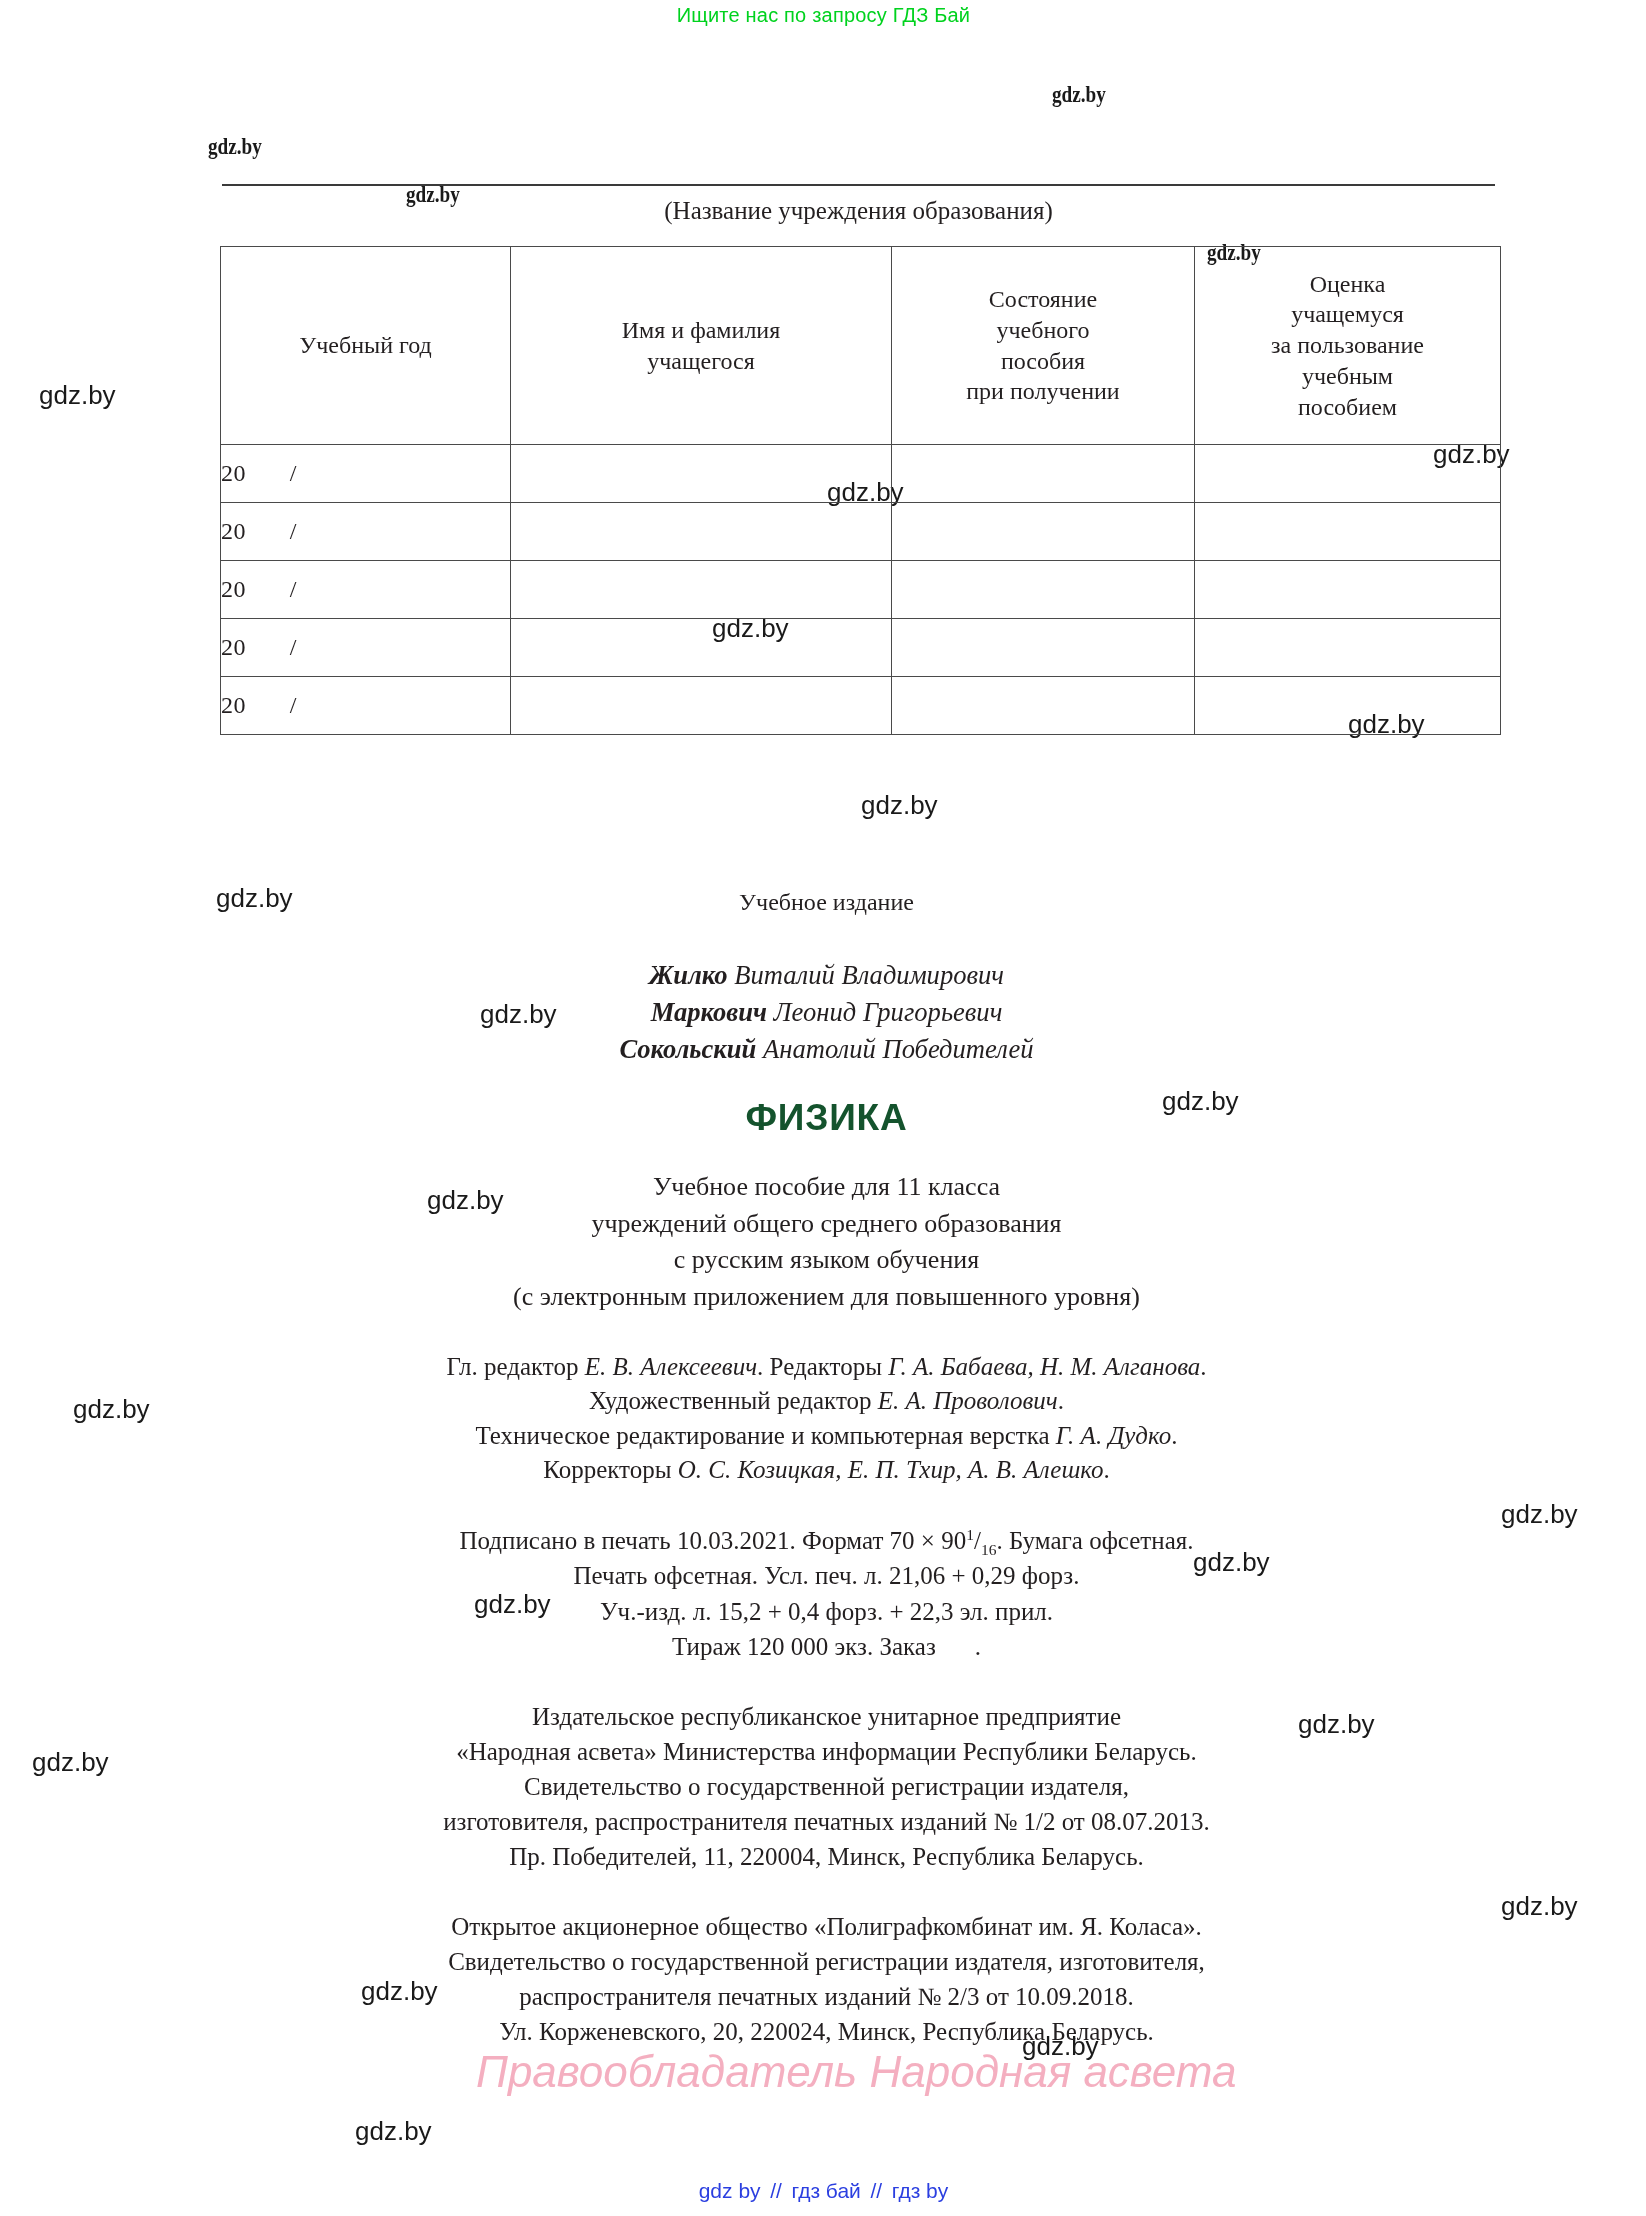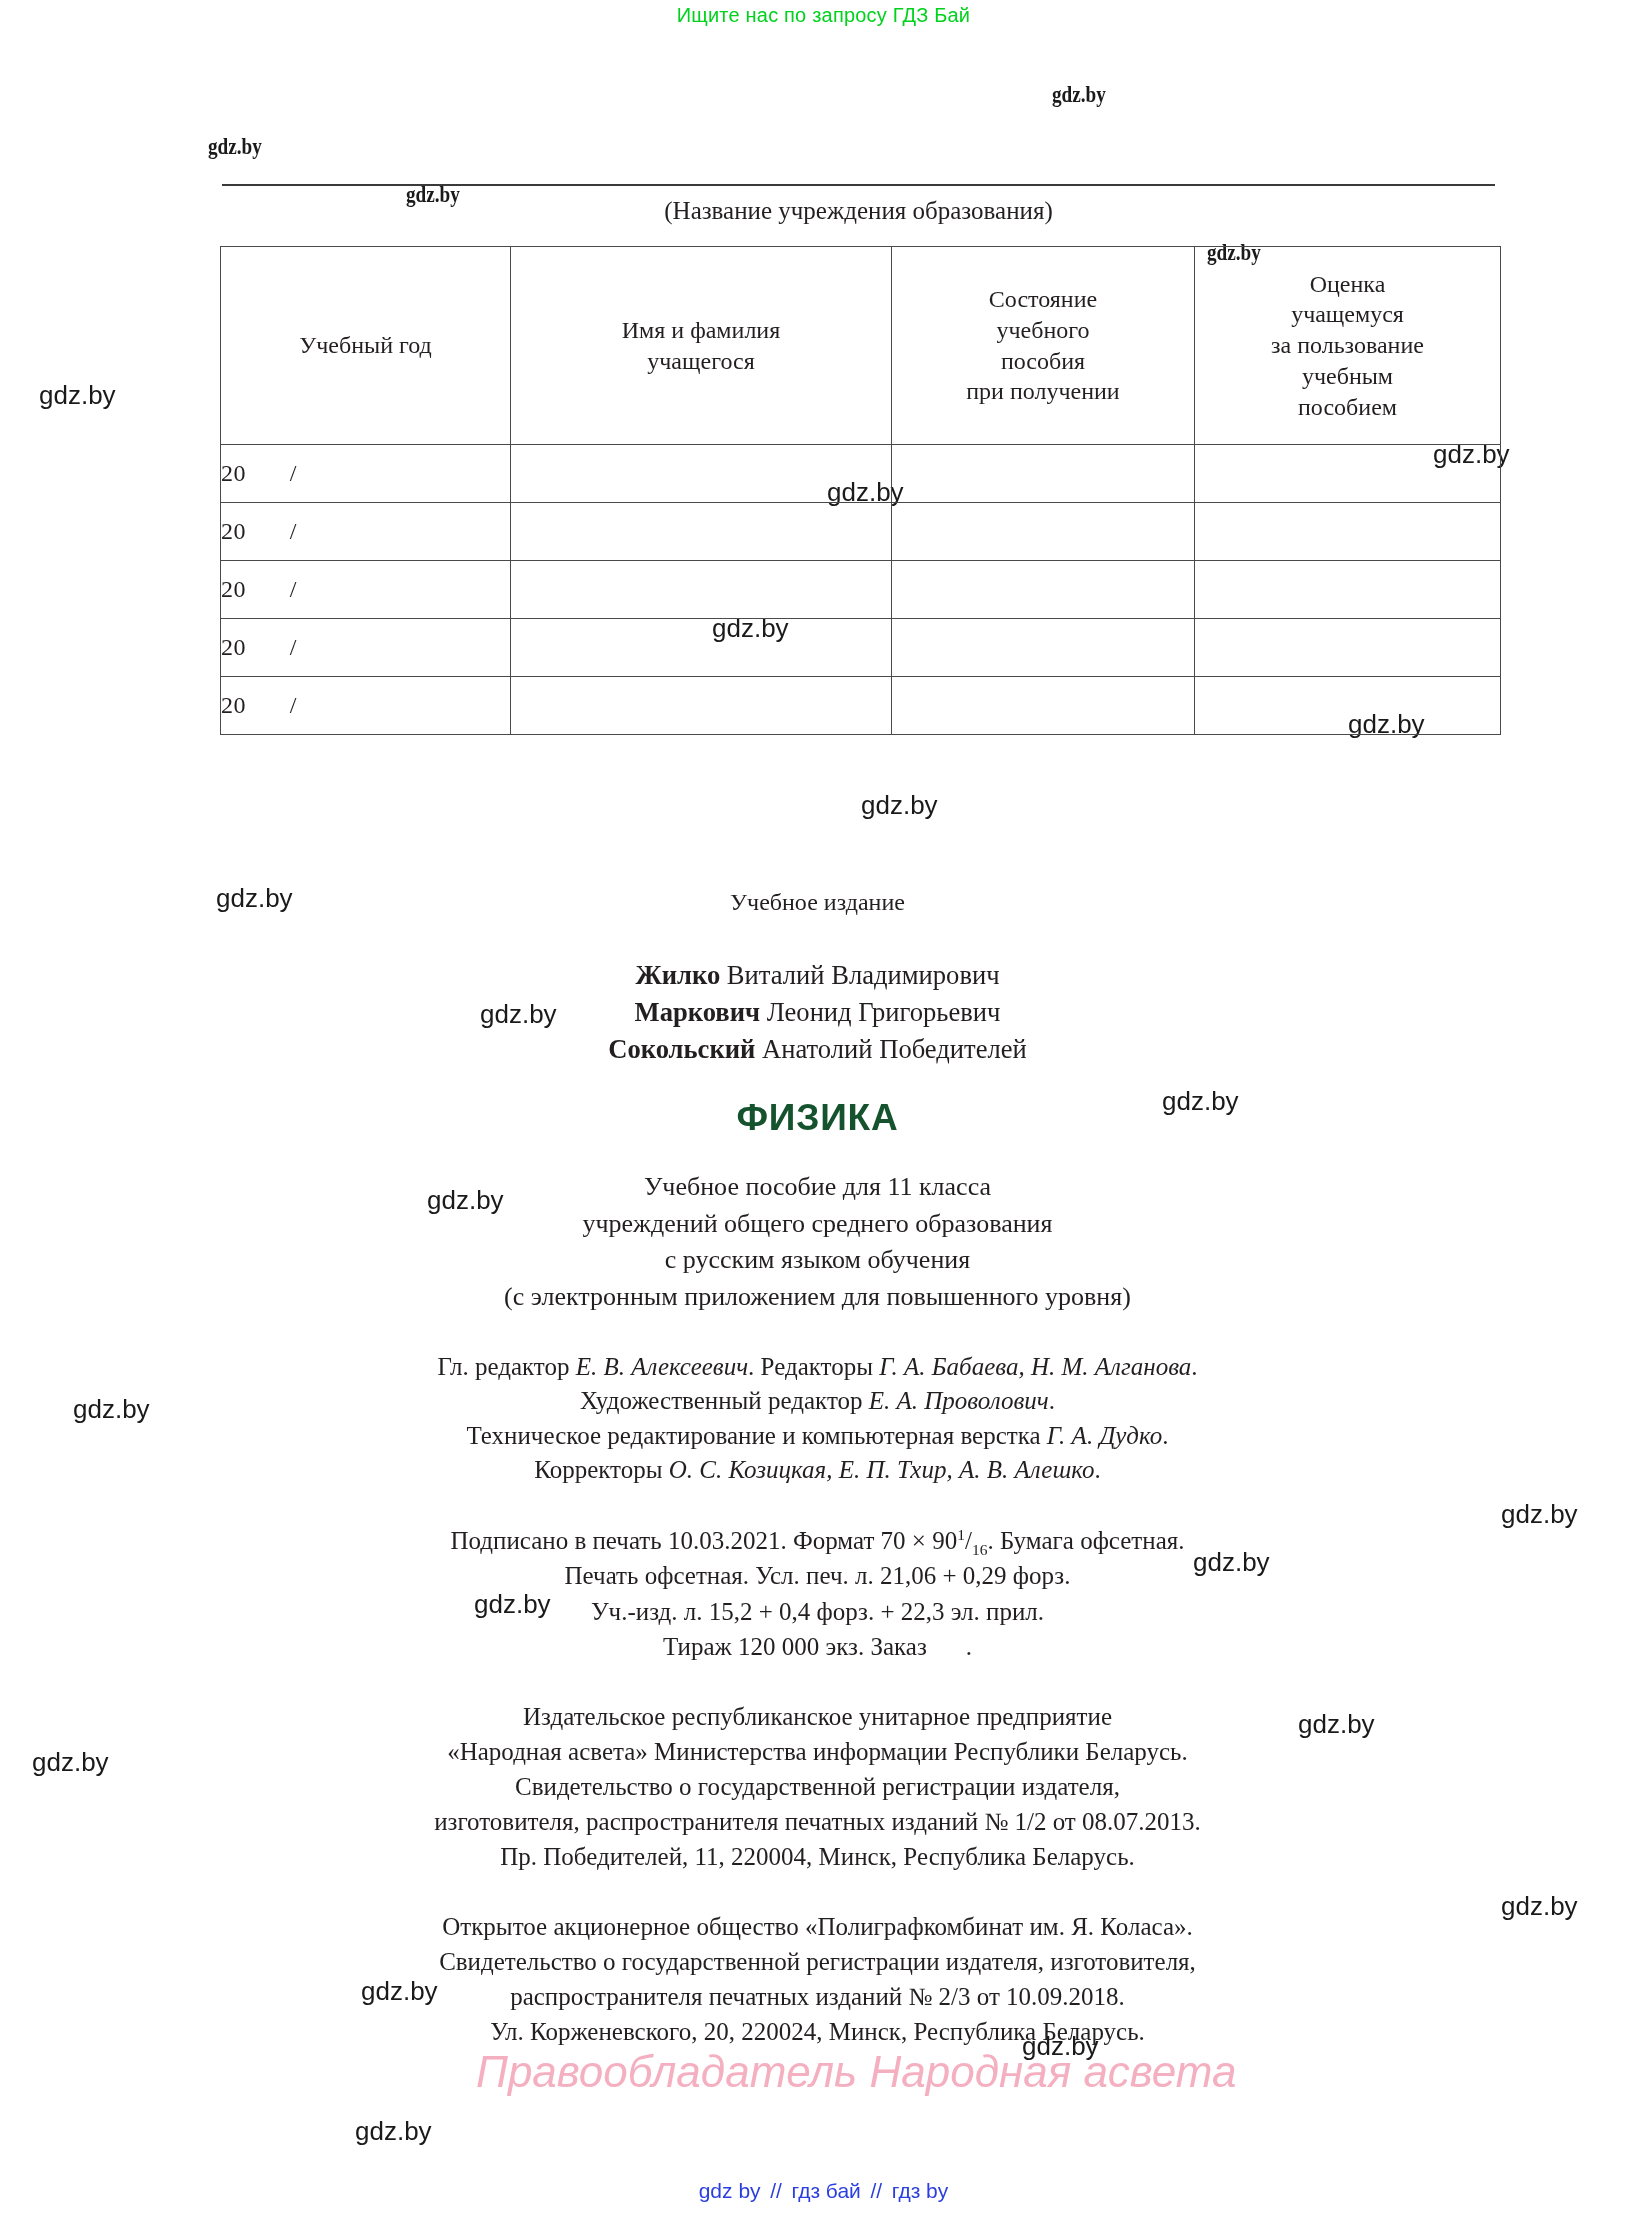--- a/index.html
+++ b/index.html
@@ -110,32 +110,33 @@
     letter-spacing: 0.4px;
   }
   .year-cell .slash {
     display: inline-block;
     padding-left: 44px;
   }
 
   
   .colophon {
     position: absolute;
-    left: 3px;
+    left: 12px;
     top: 887px;
     width: 1629px;
     text-align: center;
     font-size: 24px;
     line-height: 1.30;
   }
   .edition-label { font-size: 24px; }
   .authors {
     margin-top: 39px;
     font-size: 26.6px;
     line-height: 1.38;
+    font-style: italic;
   }
   .authors b { font-weight: 700; }
   .book-title {
     margin-top: 27px;
     font-family: "Liberation Sans", sans-serif;
     font-weight: 700;
     font-size: 37px;
     color: #14532d;
     letter-spacing: 0.8px;
   }

